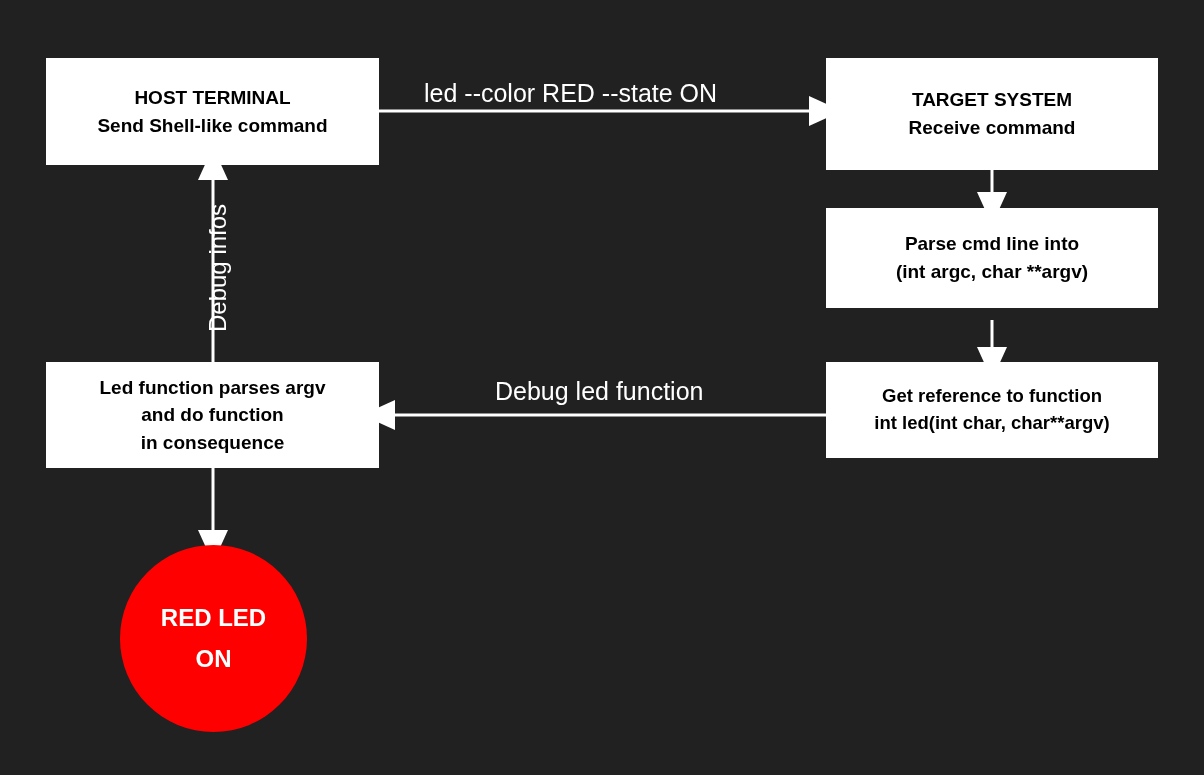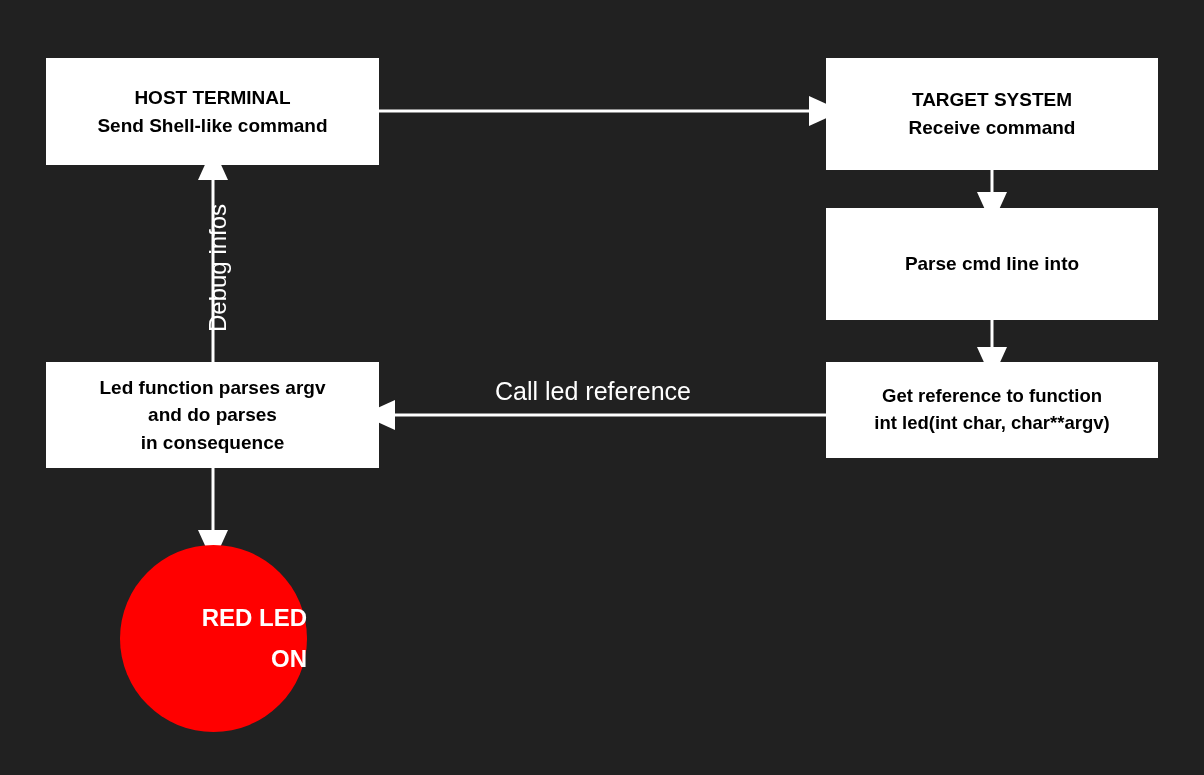--- a/index.html
+++ b/index.html
@@ -36,40 +36,40 @@
     line-height: 1.45;
     box-sizing: border-box;
     padding: 4px 6px;
   }
   .node-box .line {
     white-space: nowrap;
   }
 
   #box-host        { left: 46px;  top: 58px;  width: 333px; height: 107px; }
   #box-target      { left: 826px; top: 58px;  width: 332px; height: 112px; }
-  #box-parse       { left: 826px; top: 208px; width: 332px; height: 112px; }
+  #box-parse       { left: 826px; top: 208px; width: 332px; height: 100px; }
   #box-getref      { left: 826px; top: 362px; width: 332px; height: 96px; }
   #box-ledfunc     { left: 46px;  top: 362px; width: 333px; height: 106px; }
 
   #box-getref { font-size: 18.5px; }
   #box-ledfunc { font-size: 19px; }
 
   
   #led-circle {
     position: absolute;
     left: 120px;
     top: 545px;
     width: 187px;
     height: 187px;
     border-radius: 50%;
     background: #ff0000;
     color: #ffffff;
     display: flex;
     flex-direction: column;
-    align-items: flex-end;
+    align-items: center;
     justify-content: center;
     text-align: center;
     font-weight: bold;
     font-size: 24px;
     line-height: 1.7;
   }
 
   
   #connectors {
     position: absolute;
@@ -141,34 +141,36 @@
     <span class="line">Send Shell-like command</span>
   </div>
 
   <div class="node-box" id="box-target">
     <span class="line">TARGET SYSTEM</span>
     <span class="line">Receive command</span>
   </div>
 
   <div class="node-box" id="box-parse">
     <span class="line">Parse cmd line into</span>
+    <span class="line">(int argc, char **argv)</span>
   </div>
 
   <div class="node-box" id="box-getref">
     <span class="line">Get reference to function</span>
     <span class="line">int led(int char, char**argv)</span>
   </div>
 
   <div class="node-box" id="box-ledfunc">
     <span class="line">Led function parses argv</span>
-    <span class="line">and do parses</span>
+    <span class="line">and do function</span>
     <span class="line">in consequence</span>
   </div>
 
   <div id="led-circle">
     <span class="line">RED LED</span>
     <span class="line">ON</span>
   </div>
 
-  <div class="edge-label" id="label-callled">Call led reference</div>
+  <div class="edge-label" id="label-command">led --color RED --state ON</div>
+  <div class="edge-label" id="label-callled">Debug led function</div>
   <div class="edge-label" id="label-debug">Debug infos</div>
 
 </div>
 
 </body></html>

